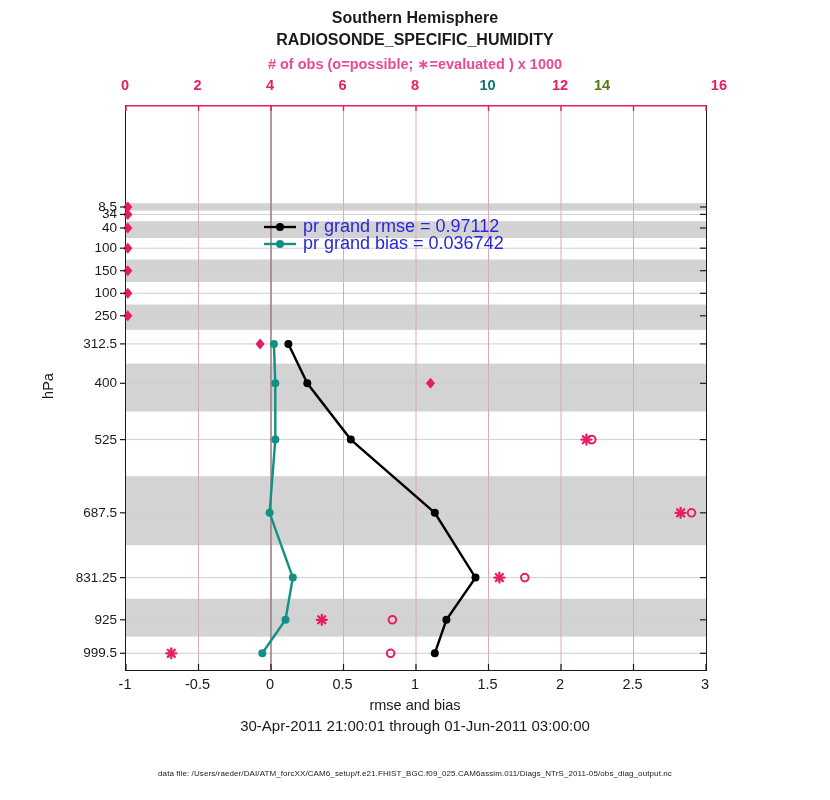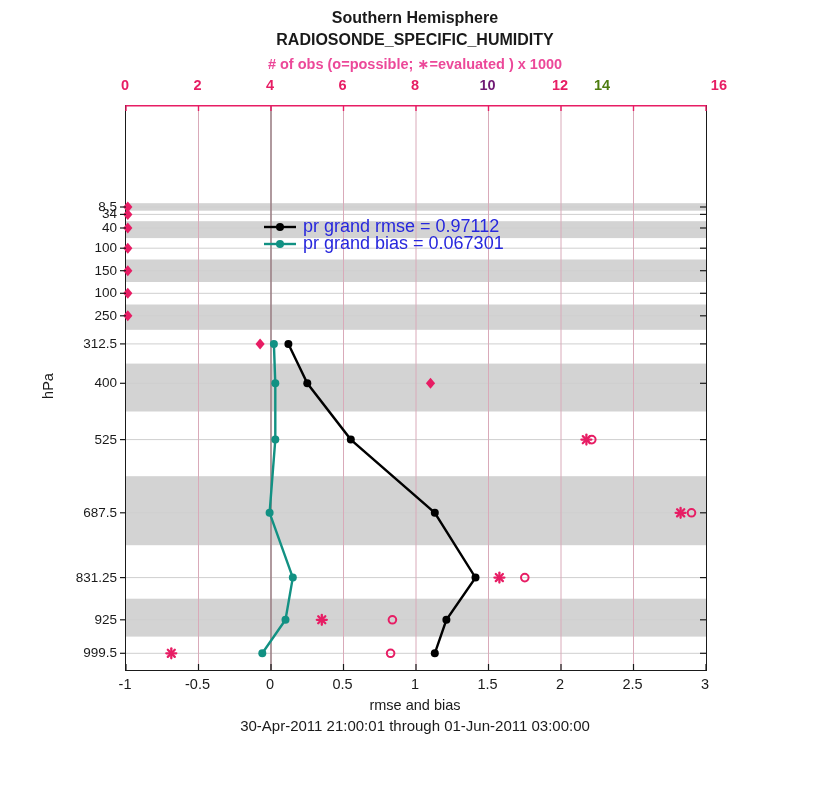--- a/index.html
+++ b/index.html
@@ -173,36 +173,37 @@
             <line x1="1" x2="33" y1="6" y2="6" stroke="#000000" stroke-width="2.4"></line>
             <circle cx="17" cy="6" r="4" fill="#000000"></circle>
           </svg>
         <span class="legend-label" style="color: rgb(39, 39, 221);">pr grand rmse = 0.97112</span>
       </div>
       <div class="legend-row">
         <svg class="legend-marker">
             <line x1="1" x2="33" y1="6" y2="6" stroke="#129183" stroke-width="2.4"></line>
             <circle cx="17" cy="6" r="4" fill="#129183"></circle>
           </svg>
-        <span class="legend-label" style="color: rgb(39, 39, 221);">pr grand bias = 0.067301</span>
+        <span class="legend-label" style="color: rgb(39, 39, 221);">pr grand bias = 0.036742</span>
       </div>
     </div>
   </div>
 
   <div id="ylabel">hPa</div>
   <div id="xlabel" class="ctr">rmse and bias</div>
   <div id="subtitle" class="ctr">30-Apr-2011 21:00:01 through 01-Jun-2011 03:00:00</div>
+  <div id="footer-text" class="ctr">data file: /Users/raeder/DAI/ATM_forcXX/CAM6_setup/f.e21.FHIST_BGC.f09_025.CAM6assim.011/Diags_NTrS_2011-05/obs_diag_output.nc</div>
 
   <div id="labels-layer">
       <div class="tick-label pink-text" style="left: 103px; top: 77px; width: 44px; color: rgb(231, 29, 100);">0</div>
       <div class="tick-label pink-text" style="left: 175.5px; top: 77px; width: 44px; color: rgb(231, 29, 100);">2</div>
       <div class="tick-label pink-text" style="left: 248px; top: 77px; width: 44px; color: rgb(231, 29, 100);">4</div>
       <div class="tick-label pink-text" style="left: 320.5px; top: 77px; width: 44px; color: rgb(231, 29, 100);">6</div>
       <div class="tick-label pink-text" style="left: 393px; top: 77px; width: 44px; color: rgb(231, 29, 100);">8</div>
-      <div class="tick-label pink-text" style="left: 465.5px; top: 77px; width: 44px; color: #701a75;">10</div>
+      <div class="tick-label pink-text" style="left: 465.5px; top: 77px; width: 44px; color: #0f766e;">10</div>
       <div class="tick-label pink-text" style="left: 538px; top: 77px; width: 44px; color: rgb(231, 29, 100);">12</div>
       <div class="tick-label pink-text" style="left: 580px; top: 77px; width: 44px; color: #4d7c0f;">14</div>
       <div class="tick-label pink-text" style="left: 683px; top: 77px; width: 44px; color: rgb(231, 29, 100); text-align: right;">16</div>
       <div class="tick-label" style="left: 100px; top: 676px; width: 50px;">-1</div>
       <div class="tick-label" style="left: 172.5px; top: 676px; width: 50px;">-0.5</div>
       <div class="tick-label" style="left: 245px; top: 676px; width: 50px;">0</div>
       <div class="tick-label" style="left: 317.5px; top: 676px; width: 50px;">0.5</div>
       <div class="tick-label" style="left: 390px; top: 676px; width: 50px;">1</div>
       <div class="tick-label" style="left: 462.5px; top: 676px; width: 50px;">1.5</div>
       <div class="tick-label" style="left: 535px; top: 676px; width: 50px;">2</div>

